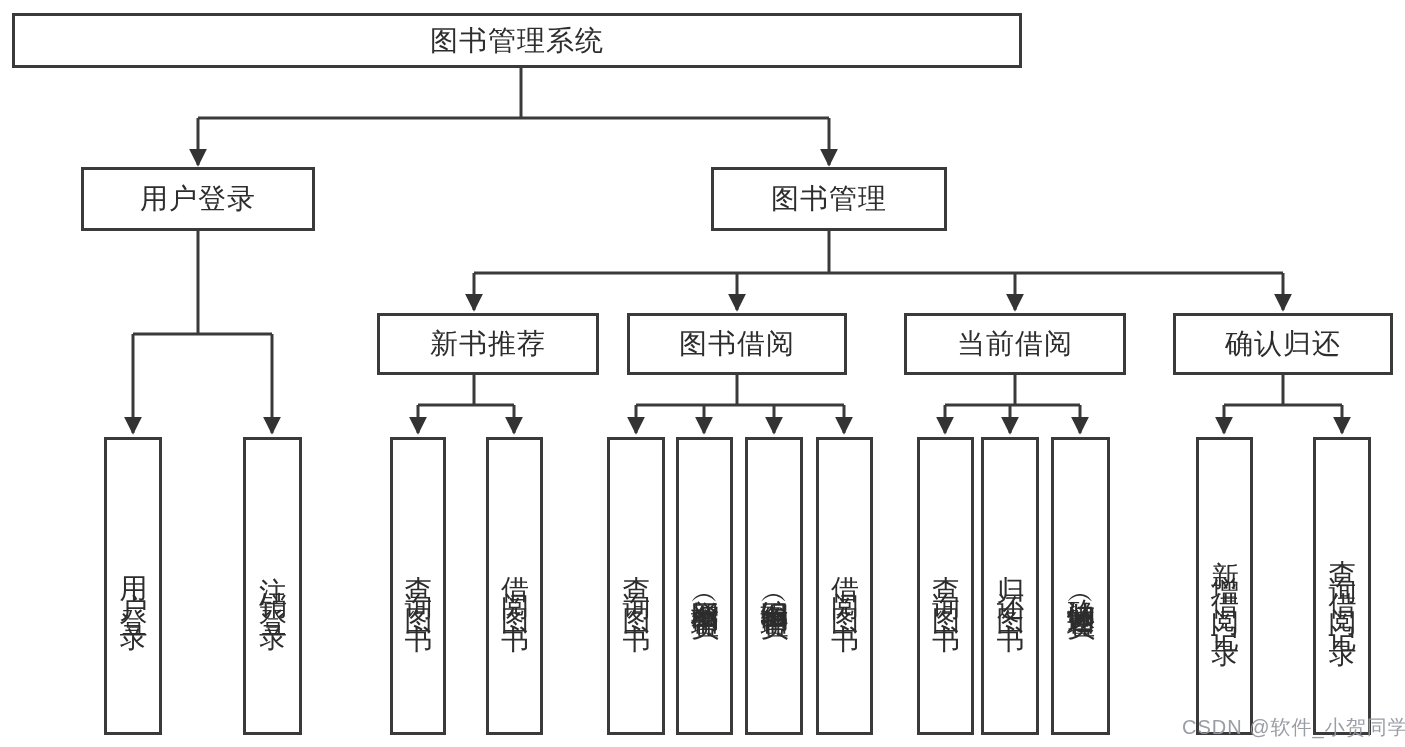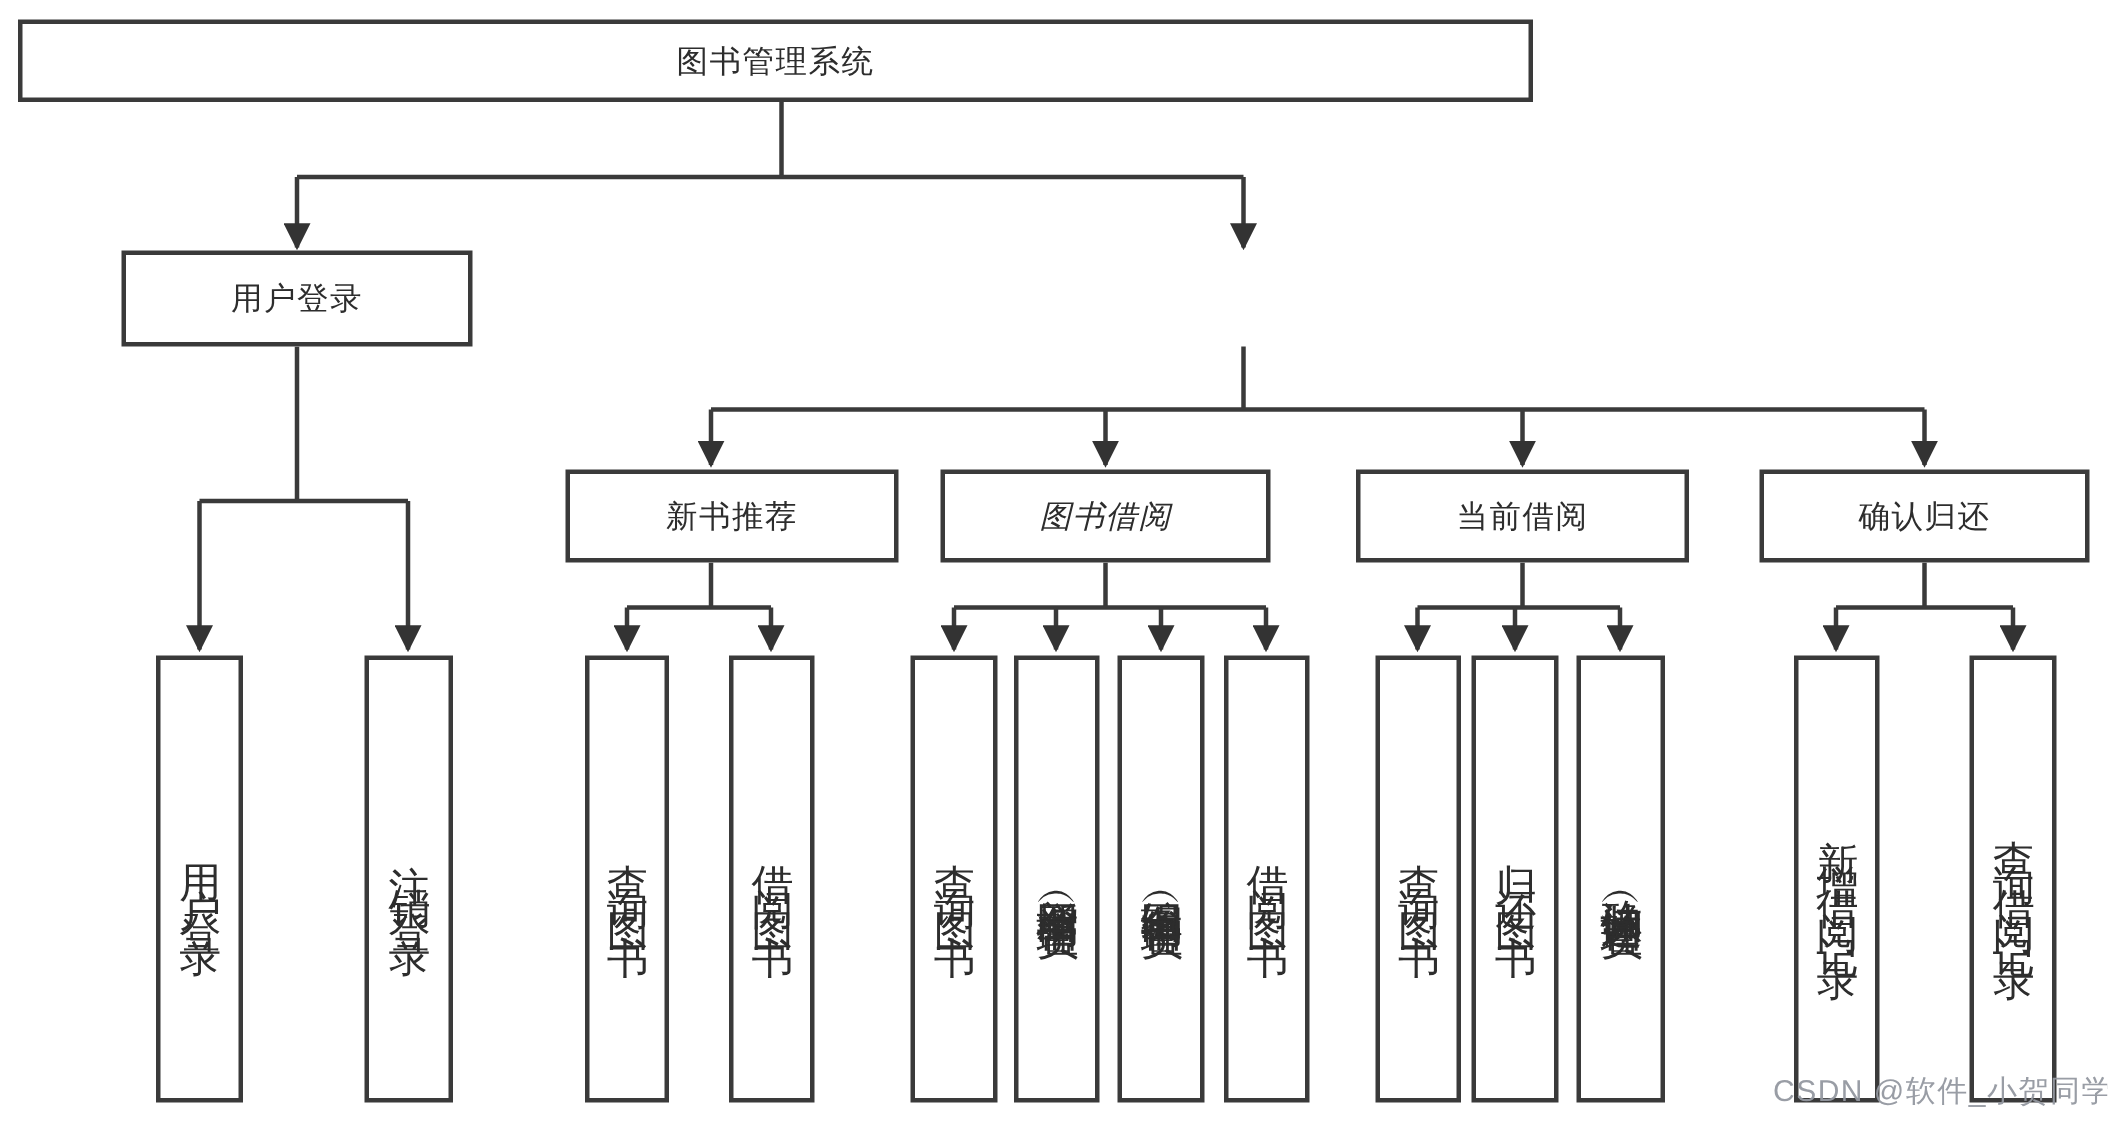--- a/index.html
+++ b/index.html
@@ -25,21 +25,21 @@
   }
   .node {
     position: absolute;
     box-sizing: border-box;
     border: 3px solid #3a3a3a;
     background: #ffffff;
     color: #2d2d2d;
     display: flex;
     align-items: center;
     justify-content: center;
-    font-size: 21px;
+    font-size: 28px;
     letter-spacing: 1px;
     white-space: nowrap;
   }
   .leaf {
     font-size: 28px;
   }
   .leaf .vtext {
     writing-mode: vertical-rl;
     text-orientation: mixed;
     letter-spacing: 16px;
@@ -110,23 +110,24 @@
       <path d="M1283,375 V405"></path>
       <path d="M1224,405 H1342"></path>
       <path d="M1224,405 V433" marker-end="url(#arrow)"></path>
       <path d="M1342,405 V433" marker-end="url(#arrow)"></path>
     </g>
   </svg>
 
   <div class="node" style="left:12px; top:13px; width:1010px; height:55px;">图书管理系统</div>
 
   <div class="node" style="left:81px; top:167px; width:234px; height:64px;">用户登录</div>
+  <div class="node" style="left:711px; top:167px; width:236px; height:64px;">图书管理</div>
 
   <div class="node" style="left:377px; top:313px; width:222px; height:62px;">新书推荐</div>
-  <div class="node" style="left:627px; top:313px; width:220px; height:62px;font-style:italic;">图书借阅</div>
+  <div class="node" style="left:627px; top:313px; width:220px; height:62px;">图书借阅</div>
   <div class="node" style="left:904px; top:313px; width:222px; height:62px;text-align:right;">当前借阅</div>
   <div class="node" style="left:1173px; top:313px; width:220px; height:62px;">确认归还</div>
 
   <div class="node leaf" style="left:104px; top:437px; width:58px; height:298px;">
     <span class="vtext">用户登录</span>
   </div>
   <div class="node leaf" style="left:243px; top:437px; width:59px; height:298px;">
     <span class="vtext">注销登录</span>
   </div>
 

